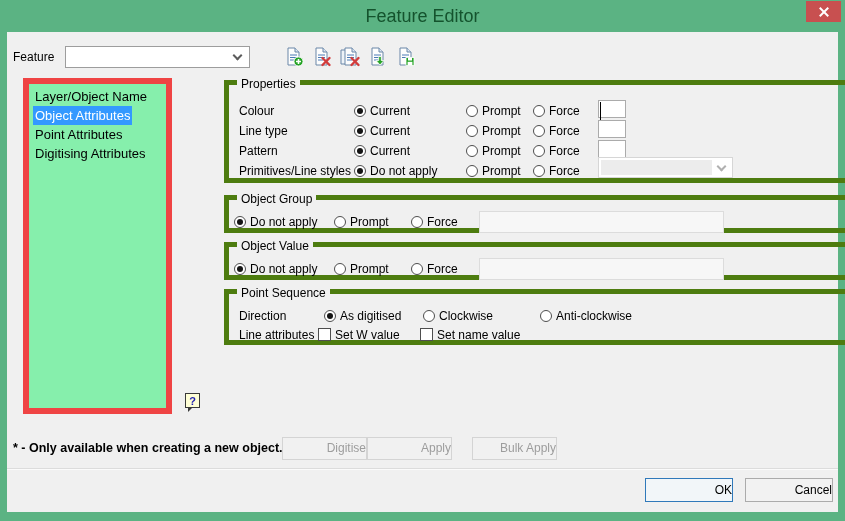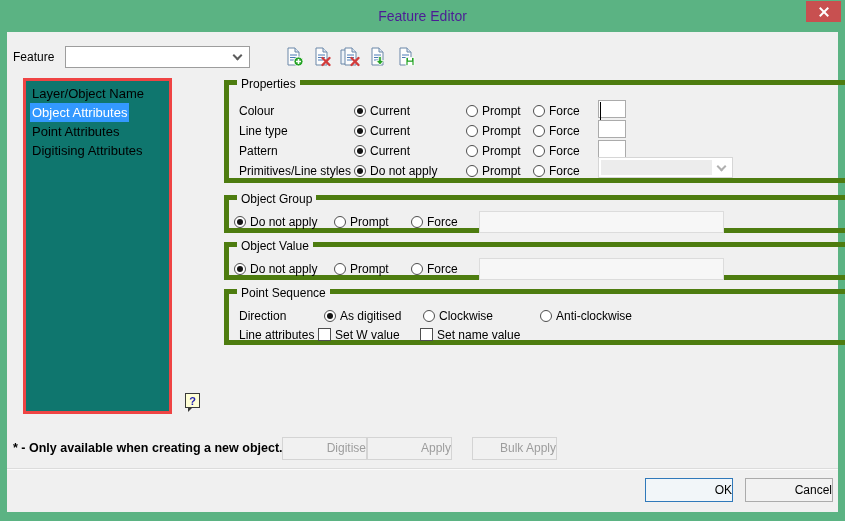--- a/index.html
+++ b/index.html
@@ -2,21 +2,21 @@
 <html><head>
 <meta charset="utf-8">
 <style>
   * { box-sizing: border-box; }
   body { margin: 0; font-family: "Liberation Sans", sans-serif; color: #000; }
 
   .dialog { position: relative; width: 845px; height: 521px; background: #5bb383; overflow: hidden; }
 
   .titlebar { position: absolute; left: 0; top: 0; width: 100%; height: 32px;
               display: flex; align-items: center; justify-content: center; }
-  .title { font-size: 14px; color: #4c1d95; }
+  .title { font-size: 18px; color: #14532d; }
   .close-btn { position: absolute; top: 1px; right: 4px; width: 35px; height: 21px;
                background: #c85050; display: flex; align-items: center; justify-content: center; cursor: pointer; }
   .close-x { position: relative; width: 11px; height: 11px; }
   .close-x::before, .close-x::after { content: ""; position: absolute; left: 5px; top: 0;
                width: 2px; height: 12px; background: #fff; }
   .close-x::before { transform: rotate(45deg); }
   .close-x::after  { transform: rotate(-45deg); }
 
   .content { position: absolute; left: 7px; top: 32px; width: 831px; height: 480px; background: #f0f0f0; }
 
@@ -26,21 +26,21 @@
   .combo { position: relative; width: 185px; height: 22px; background: #fff;
            border: 1px solid #9d9d9d; display: flex; align-items: center; }
   .combo-value { flex: 1; font-size: 12px; padding-left: 4px; }
   .chev { width: 7px; height: 7px; border-right: 2px solid #5c5c5c; border-bottom: 2px solid #5c5c5c;
           transform: rotate(45deg); margin: -3px 8px 0 0; }
   .icon-strip { display: flex; margin-left: 33px; gap: 6px; }
   .tool-icon { width: 22px; height: 22px; display: flex; align-items: center; justify-content: center; cursor: pointer; }
 
   
   .list-box { position: absolute; left: 16px; top: 46px; width: 149px; height: 336px;
-              background: #0f766e; border: 3px solid #ef4444; padding-top: 3px; }
+              background: #86efac; border: 6px solid #ef4444; padding-top: 3px; }
   .list-item { height: 19px; line-height: 19px; font-size: 13px; padding-left: 4px; white-space: nowrap; cursor: pointer; }
   .li-txt { display: inline-block; padding: 0 2px; }
   .li-txt.on { background: #3399ff; color: #fff; }
 
   
   .group { position: absolute; left: 183px; width: 632px; border: 5px solid #4d7c0f; margin-left: 34px; }
   .group-title { position: absolute; top: -8px; left: 8px; background: #f0f0f0; padding: 0 4px;
                  font-size: 12px; line-height: 15px; }
   #g-props  { top: 48px;  height: 103px; padding: 13px 0 0 10px; }
   #g-ogroup { top: 163px; height: 38px;  padding: 10px 0 0 5px; }

